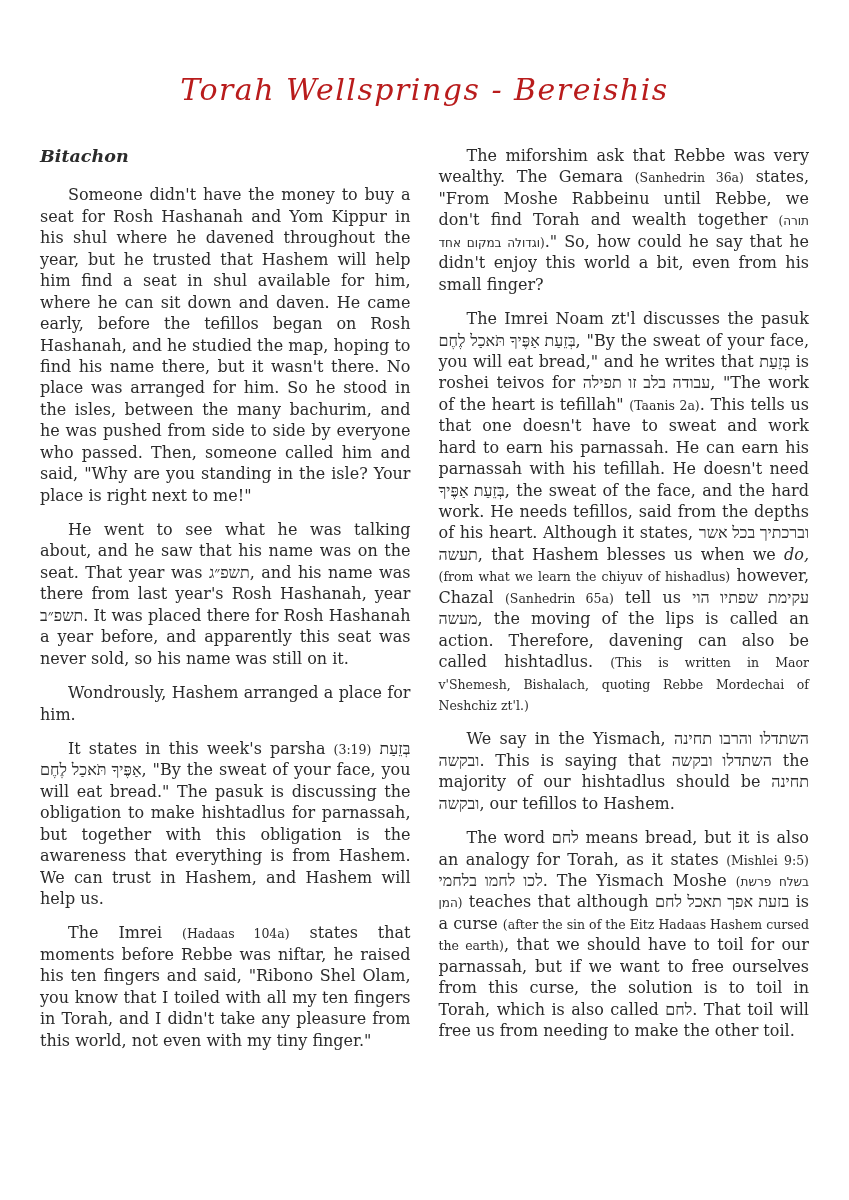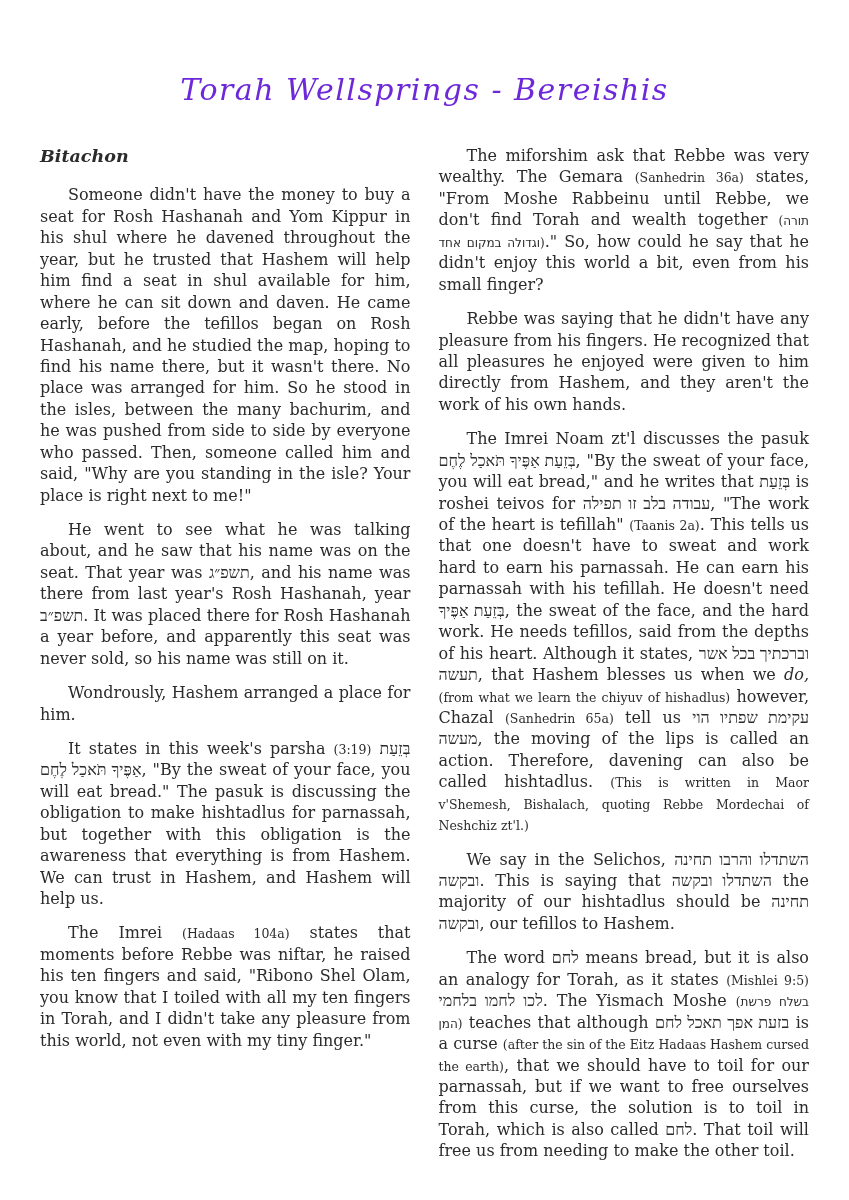--- a/index.html
+++ b/index.html
@@ -19,21 +19,21 @@
     width: 849px;
     min-height: 1200px;
     padding: 72px 40px 36px 40px;
     background: #ffffff;
   }
   .title {
     text-align: center;
     font-style: italic;
     font-size: 30px;
     letter-spacing: 1.5px;
-    color: #6d28d9;
+    color: #b91c1c;
     margin: 0 0 38px 0;
     font-weight: normal;
   }
   .columns {
     display: flex;
     gap: 28px;
     align-items: flex-start;
   }
   .column {
     flex: 1 1 0;
@@ -77,20 +77,19 @@
           <p class="para"><span class="run-n">He went to see what he was talking about, and he saw that his name was on the seat. That year was </span><span class="run-h">תשפ״ג</span><span class="run-n">, and his name was there from last year's Rosh Hashanah, year </span><span class="run-h">תשפ״ב</span><span class="run-n">. It was placed there for Rosh Hashanah a year before, and apparently this seat was never sold, so his name was still on it.</span></p>
           <p class="para"><span class="run-n">Wondrously, Hashem arranged a place for him.</span></p>
           <p class="para"><span class="run-n">It states in this week's parsha </span><span class="run-c">(3:19)</span><span class="run-n"> </span><span class="run-h">בְּזֵעַת אַפֶּיךָ תֹּאכַל לֶחֶם</span><span class="run-n">, "By the sweat of your face, you will eat bread." The pasuk is discussing the obligation to make hishtadlus for parnassah, but together with this obligation is the awareness that everything is from Hashem. We can trust in Hashem, and Hashem will help us.</span></p>
           <p class="para"><span class="run-n">The Imrei </span><span class="run-c">(Hadaas 104a)</span><span class="run-n"> states that moments before Rebbe was niftar, he raised his ten fingers and said, "Ribono Shel Olam, you know that I toiled with all my ten fingers in Torah, and I didn't take any pleasure from this world, not even with my tiny finger."</span></p>
         </div>
     </div>
 
     <div class="column">
       <div>
           <p class="para"><span class="run-n">The miforshim ask that Rebbe was very wealthy. The Gemara </span><span class="run-c">(Sanhedrin 36a)</span><span class="run-n"> states, "From Moshe Rabbeinu until Rebbe, we don't find Torah and wealth together </span><span class="run-ch">(תורה וגדולה במקום אחד)</span><span class="run-n">." So, how could he say that he didn't enjoy this world a bit, even from his small finger?</span></p>
-          <p class="para"><span class="run-n">Rebbe was saying that he didn't have any pleasure from his fingers. He recognized that all pleasures he enjoyed were given to him directly from Hashem, and they aren't the work of his own hands.</span></p>
           <p class="para"><span class="run-n">The Imrei Noam zt'l discusses the pasuk </span><span class="run-h">בְּזֵעַת אַפֶּיךָ תֹּאכַל לֶחֶם</span><span class="run-n">, "By the sweat of your face, you will eat bread," and he writes that </span><span class="run-h">בְּזֵעַת</span><span class="run-n"> is roshei teivos for </span><span class="run-h">עבודה בלב זו תפילה</span><span class="run-n">, "The work of the heart is tefillah" </span><span class="run-c">(Taanis 2a)</span><span class="run-n">. This tells us that one doesn't have to sweat and work hard to earn his parnassah. He can earn his parnassah with his tefillah. He doesn't need </span><span class="run-h">בְּזֵעַת אַפֶּיךָ</span><span class="run-n">, the sweat of the face, and the hard work. He needs tefillos, said from the depths of his heart. Although it states, </span><span class="run-h">וברכתיך בכל אשר תעשה</span><span class="run-n">, that Hashem blesses us when we </span><span class="run-i">do,</span><span class="run-c">(from what we learn the chiyuv of hishadlus)</span><span class="run-n"> however, Chazal </span><span class="run-c">(Sanhedrin 65a)</span><span class="run-n"> tell us </span><span class="run-h">עקימת שפתיו הוי מעשה</span><span class="run-n">, the moving of the lips is called an action. Therefore, davening can also be called hishtadlus. </span><span class="run-c">(This is written in Maor v'Shemesh, Bishalach, quoting Rebbe Mordechai of Neshchiz zt'l.)</span></p>
-          <p class="para"><span class="run-n">We say in the Selichos, </span><span class="run-h">השתדלו והרבו תחינה ובקשה</span><span class="run-n">. This is saying that </span><span class="run-h">השתדלו ובקשה</span><span class="run-n"> the majority of our hishtadlus should be </span><span class="run-h">תחינה ובקשה</span><span class="run-n">, our tefillos to Hashem.</span></p>
+          <p class="para"><span class="run-n">We say in the Yismach, </span><span class="run-h">השתדלו והרבו תחינה ובקשה</span><span class="run-n">. This is saying that </span><span class="run-h">השתדלו ובקשה</span><span class="run-n"> the majority of our hishtadlus should be </span><span class="run-h">תחינה ובקשה</span><span class="run-n">, our tefillos to Hashem.</span></p>
           <p class="para"><span class="run-n">The word </span><span class="run-h">לחם</span><span class="run-n"> means bread, but it is also an analogy for Torah, as it states </span><span class="run-c">(Mishlei 9:5)</span><span class="run-n"> </span><span class="run-h">לכו לחמו בלחמי</span><span class="run-n">. The Yismach Moshe </span><span class="run-ch">(בשלח פרשת המן)</span><span class="run-n"> teaches that although </span><span class="run-h">בזעת אפך תאכל לחם</span><span class="run-n"> is a curse </span><span class="run-c">(after the sin of the Eitz Hadaas Hashem cursed the earth)</span><span class="run-n">, that we should have to toil for our parnassah, but if we want to free ourselves from this curse, the solution is to toil in Torah, which is also called </span><span class="run-h">לחם</span><span class="run-n">. That toil will free us from needing to make the other toil.</span></p>
         </div>
     </div>
   </div>
 </div>
 
 </body></html>

